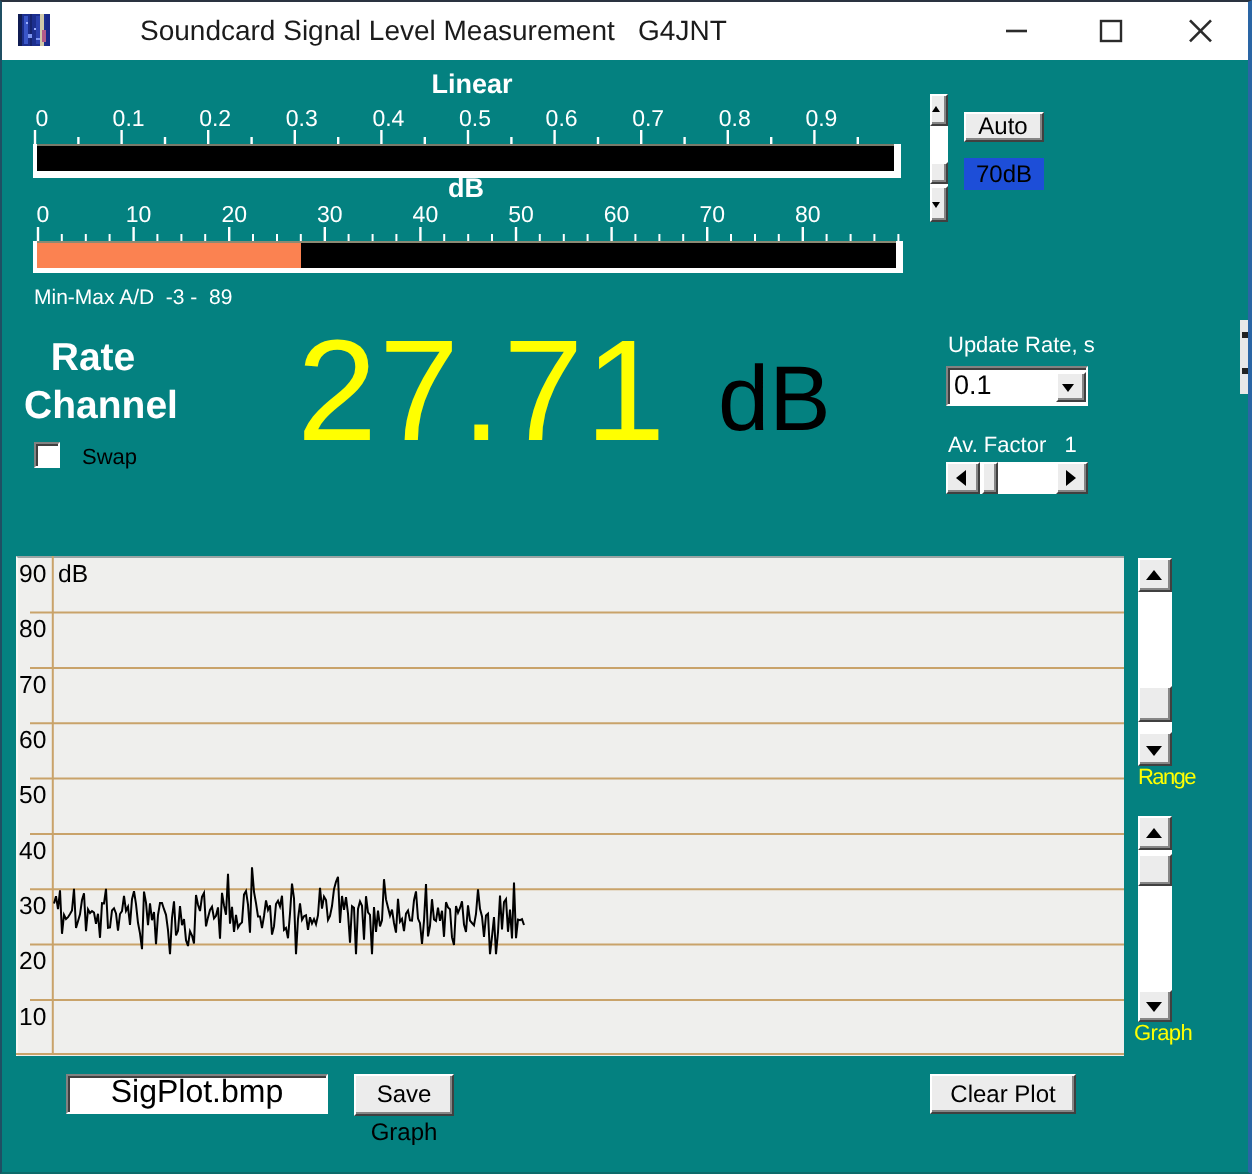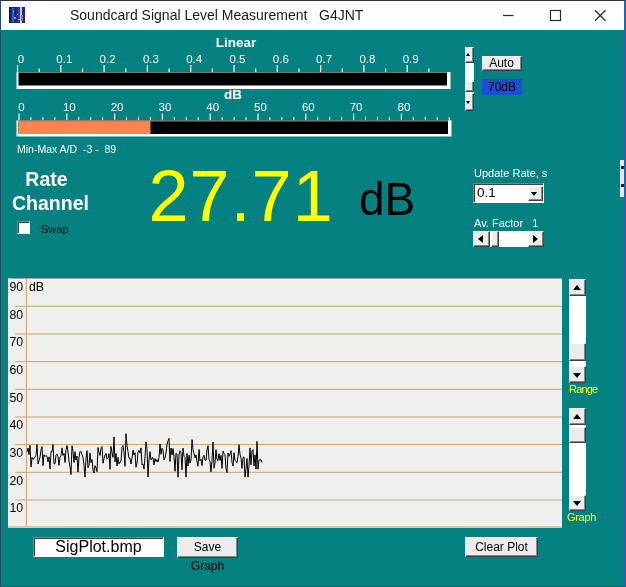--- a/index.html
+++ b/index.html
@@ -238,14 +238,14 @@
 
 <div class="abs" style="left:568.5px;top:408px;width:17px;height:103px;background:#ffffff"></div>
 <div class="abs raised" style="left:568.5px;top:408px;width:17px;height:16.5px"></div>
 <div class="abs tup" style="left:572.5px;top:413.5px;border-left-width:4.5px;border-right-width:4.5px;border-bottom-width:5px"></div>
 <div class="abs raised" style="left:568.5px;top:426.5px;width:17px;height:16.5px"></div>
 <div class="abs raised" style="left:568.5px;top:494.5px;width:17px;height:16.5px"></div>
 <div class="abs tdn" style="left:572.5px;top:501px;border-left-width:4.5px;border-right-width:4.5px;border-top-width:5px"></div>
 <div class="abs ylabel" style="left:567px;top:511px;letter-spacing:-0.3px">Graph</div>
 
 <div class="abs sunken" style="left:33px;top:536.5px;width:131px;height:20px;text-align:center;font-size:16px;color:#000;line-height:18px">SigPlot.bmp</div>
-<div class="abs raised btntext" style="left:177px;top:537px;width:61px;height:21px;line-height:19px">Save Graph</div>
+<div class="abs raised btntext" style="left:177px;top:537px;width:50px;height:21px;line-height:19px">Save Graph</div>
 <div class="abs raised btntext" style="left:465px;top:537px;width:73px;height:20px;line-height:18px">Clear Plot</div>
 
 </body></html>

